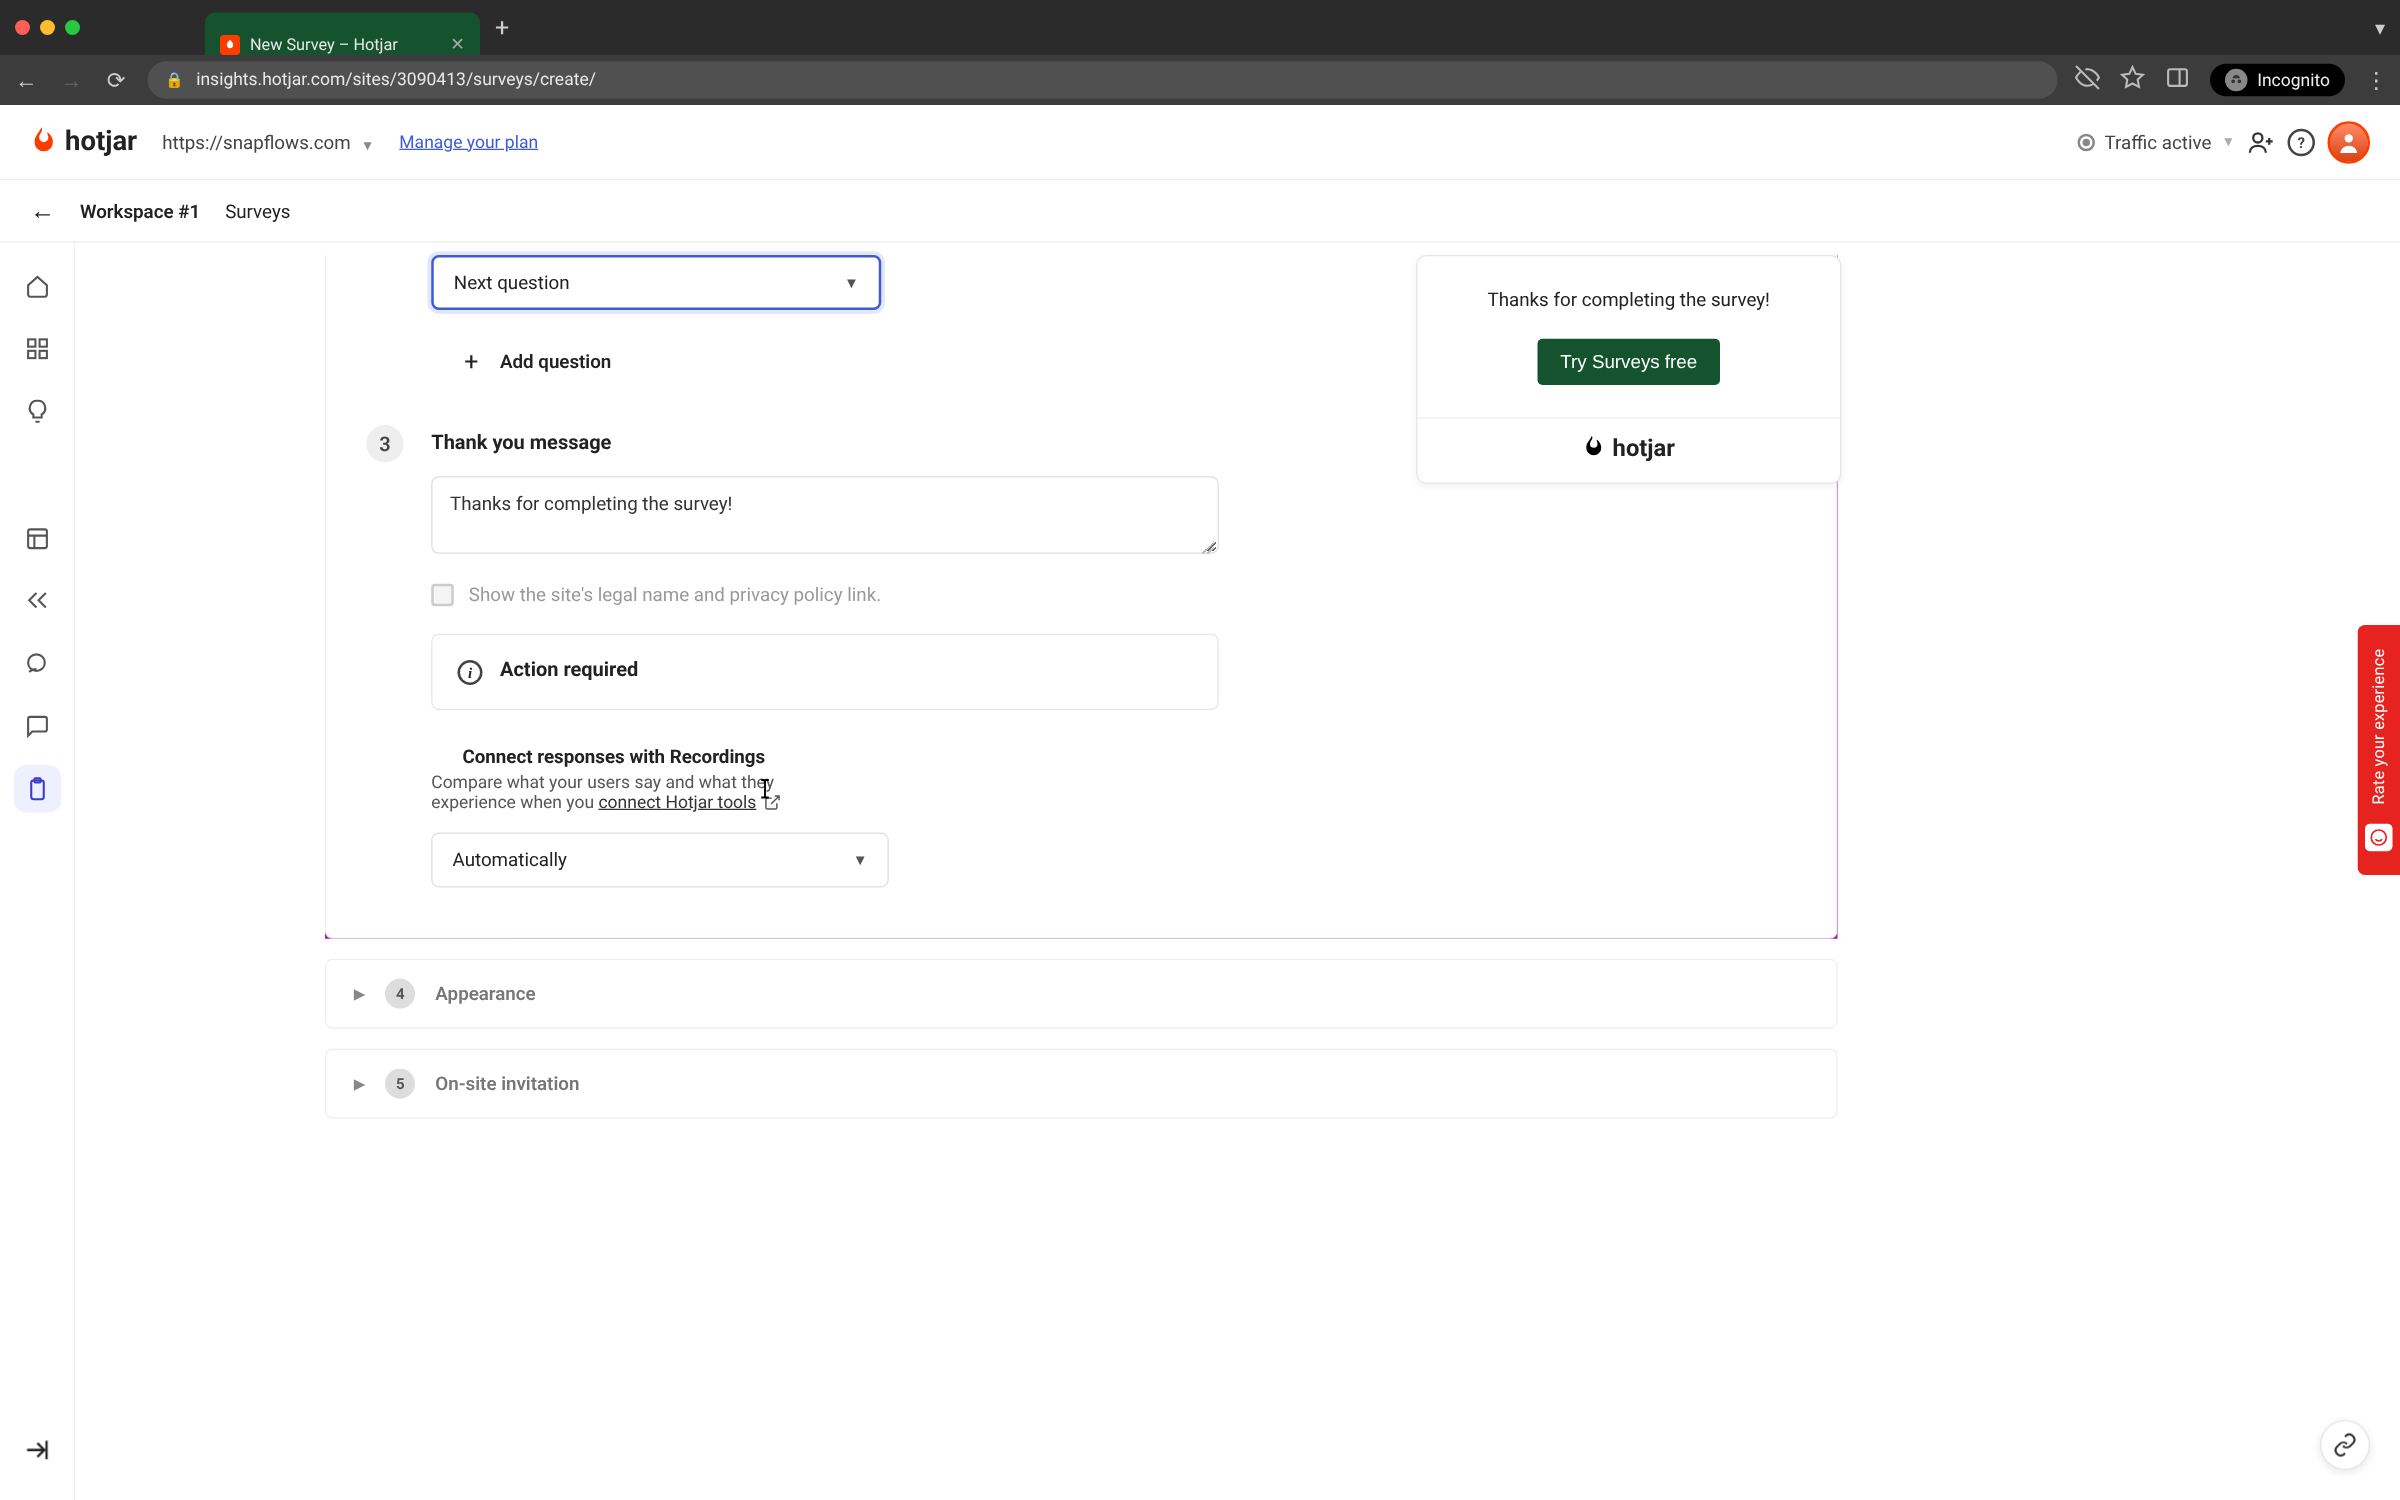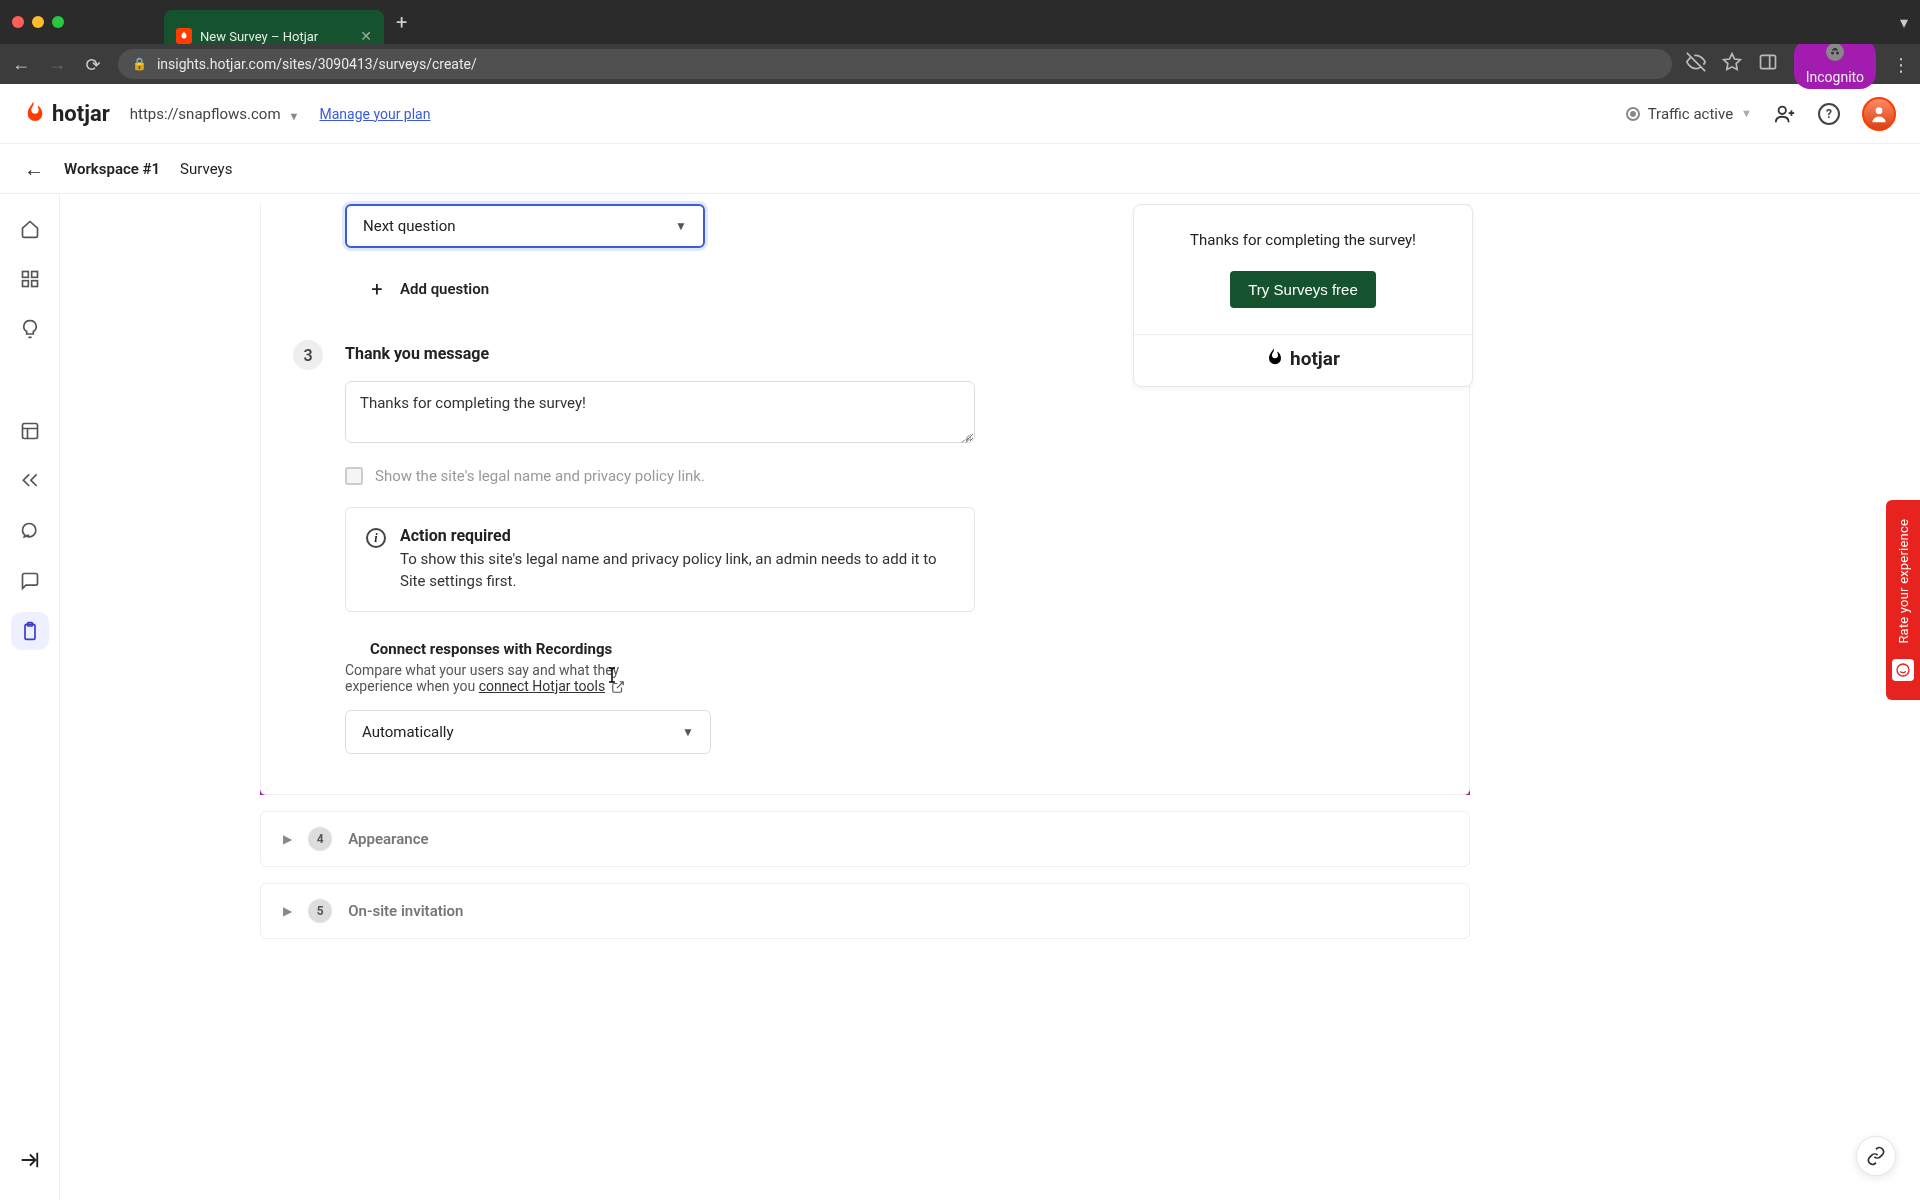--- a/index.html
+++ b/index.html
@@ -50,42 +50,42 @@
   .addr-bar .nav-btn { color: #ccc; width: 22px; text-align:center; font-size:18px; }
   .addr-bar .nav-btn.disabled { color: #666; }
   .url-pill {
     flex: 1; background: #505050; border-radius: 20px; height: 30px;
     display: flex; align-items: center; padding: 0 14px; gap: 10px;
     color: #e8e8e8; font-size: 14px;
   }
   .url-pill .lock { color: #ccc; font-size: 12px; }
   .addr-icons { display:flex; align-items:center; gap: 16px; color:#ccc; }
   .incognito-pill {
-    display:flex; align-items:center; gap:8px;
-    background: #a21caf; padding: 4px 12px; border-radius: 16px;
-    font-size: 14px; color:#eee;flex-direction:column;
+    display:flex; align-items:flex-end; gap:8px;
+    background: #000000; padding: 4px 12px; border-radius: 16px;
+    font-size: 14px; color:#eee;
   }
   .incognito-pill .avatar-icon {
     width:18px; height:18px; border-radius:50%; background:#888;
     display:flex; align-items:center; justify-content:center;
   }
   .kebab { font-size: 18px; }
 
   
   .app-header {
     height: 60px; display:flex; align-items:center;
     padding: 0 24px; border-bottom: 1px solid #eee;
     gap: 20px;
   }
   .hotjar-logo { display:flex; align-items:center; gap:6px; font-weight:700; font-size:22px; }
   .hotjar-logo .flame { color:#ff3c00; }
   .site-dropdown { display:flex; align-items:flex-end; gap:8px; color:#444; font-size:15px; }
   .site-dropdown .caret { color:#888; font-size:11px; }
   .manage-plan { color:#3b5bdb; text-decoration: underline; font-size:14px; }
-  .header-right { margin-left:auto; display:flex; align-items:center; gap: 22px; }
+  .header-right { margin-left:auto; display:flex; align-items:center; gap: 10px; }
   .traffic-status { display:flex; align-items:center; gap:8px; color:#444; font-size:15px; }
   .traffic-status .dot-outline {
     width:14px; height:14px; border:2px solid #888; border-radius:50%;
     display:flex; align-items:center; justify-content:center;
   }
   .traffic-status .dot-inner { width:6px; height:6px; border-radius:50%; background:#888; }
   .traffic-status .caret { color:#aaa; font-size:11px; }
   .invite-icon, .help-icon {
     width:22px; height:22px; display:flex; align-items:center; justify-content:center;
     color:#444;
@@ -494,21 +494,20 @@
 
             <div class="checkbox-row">
               <span class="cb"></span>
               <span>Show the site's legal name and privacy policy link.</span>
             </div>
 
             <div class="info-card">
               <span class="info-icon">i</span>
               <div>
                 <div class="info-title">Action required</div>
-                <div class="info-body">To show this site's legal name and privacy policy link, an admin needs to add it to Site settings first.</div>
               </div>
             </div>
 
             <div class="connect-section">
               <div class="connect-title">Connect responses with Recordings</div>
               <div class="connect-desc">
                 <span>Compare what your users say and what they experience when you </span><span class="link">connect Hotjar tools</span>
                 <span class="ext-icon">
                   <svg viewBox="0 0 24 24" fill="none" stroke="#555" stroke-width="2">
                       <path d="M18 13v6a2 2 0 01-2 2H5a2 2 0 01-2-2V8a2 2 0 012-2h6M15 3h6v6M10 14L21 3"></path>

